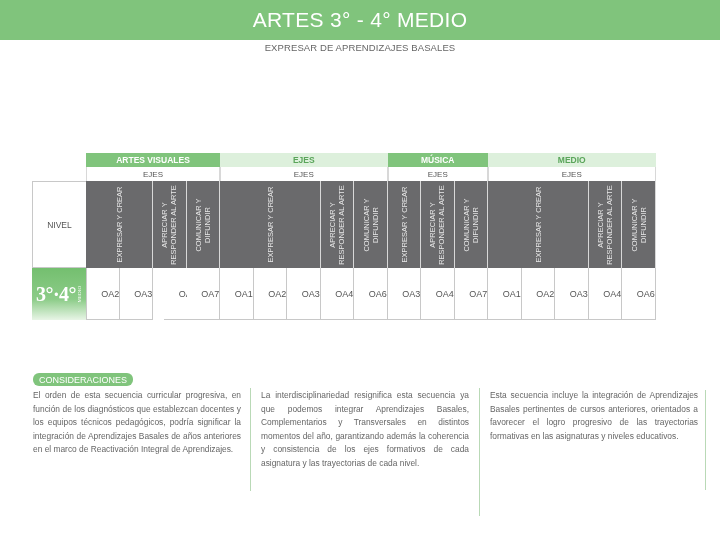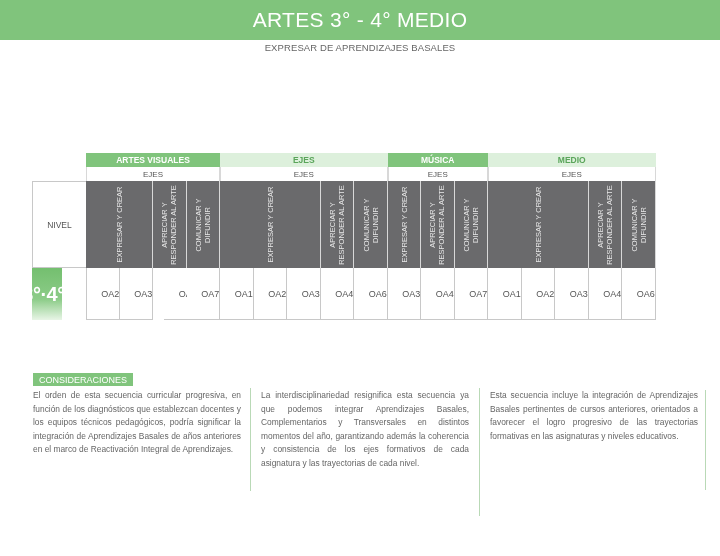--- a/index.html
+++ b/index.html
@@ -34,37 +34,37 @@
   .eje-head {
     position: absolute; top: 28px; height: 87px; background: #6a6a6c;
     border-right: 1px solid #d8d8d8;
     display: flex; align-items: center; justify-content: center;
   }
   .eje-head span {
     display: block; transform: rotate(-90deg); white-space: pre; text-align: center;
     color: #e8e8e8; font-size: 7.5px; line-height: 9px;
   }
   .level-cell {
-    position: absolute; left: 0; top: 115px; width: 30px; height: 52px;
+    position: absolute; left: 0; top: 115px; width: 54px; height: 52px;
     background: linear-gradient(to bottom, #74bf6f 0%, #8ccc88 60%, #e8f5e6 100%);
-    display: flex; align-items: center; justify-content: center; color: #fff;
+    display: flex; align-items: center; justify-content: center; color: #fff; font-family: Liberation Serif, serif;
   }
   .level-cell .big { font-size: 20px; font-weight: bold; letter-spacing: -0.5px; }
   .level-cell .medio { font-size: 5px; writing-mode: vertical-rl; transform: rotate(180deg); margin-left: 1px; }
   .oa-cell {
     position: absolute; top: 115px; height: 52px;
     border-right: 1px solid #c8c8c8; border-bottom: 1px solid #c8c8c8; background: #fff;
     display: flex; align-items: center; justify-content: center;
     font-size: 9px; color: #555; padding-left: 15px;
   }
 
   
   .cons-tag {
     position: absolute; left: 33px; top: 373px; height: 13px; padding: 0 6px;
-    background: #80c47c; color: #fff; font-size: 9px; display: flex; align-items: center;
+    background: #80c47c; color: #fff; font-size: 9px; display: flex; align-items: center; border-radius: 6px;
   }
   .para {
     position: absolute; top: 389px; width: 208px;
     font-size: 8.4px; line-height: 13.5px; color: #666; text-align: justify;
   }
   .p1 { left: 33px; top: 389px; }
   .p2 { left: 261px; }
   .p3 { left: 490px; }
   .vline { position: absolute; width: 1px; background: #b9d9b6; }
 </style>

